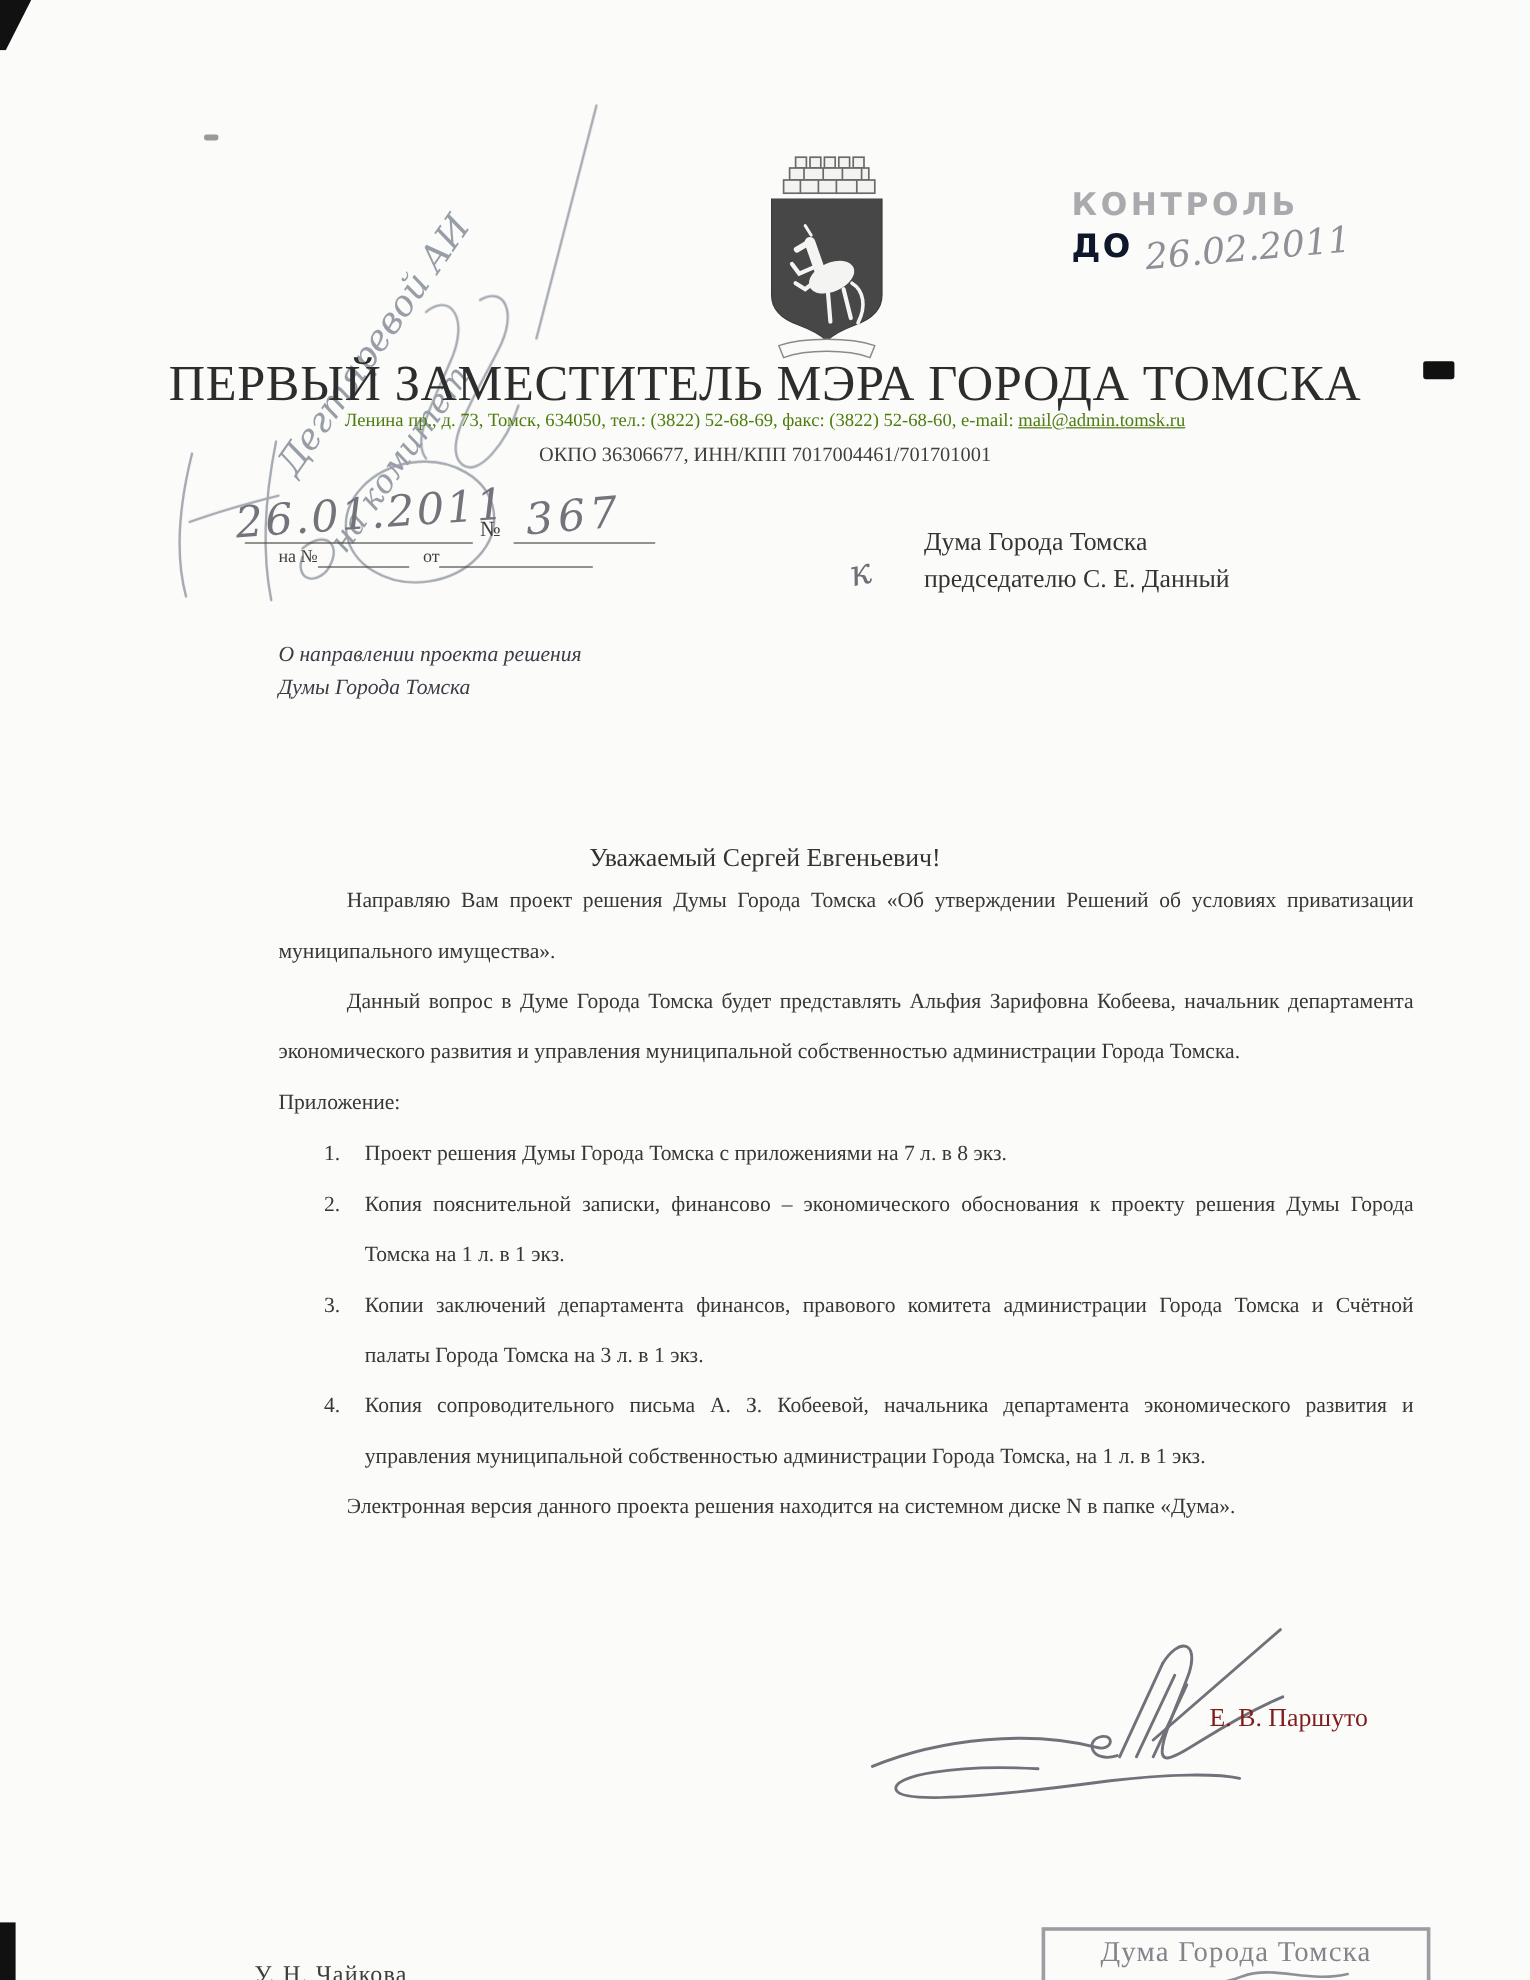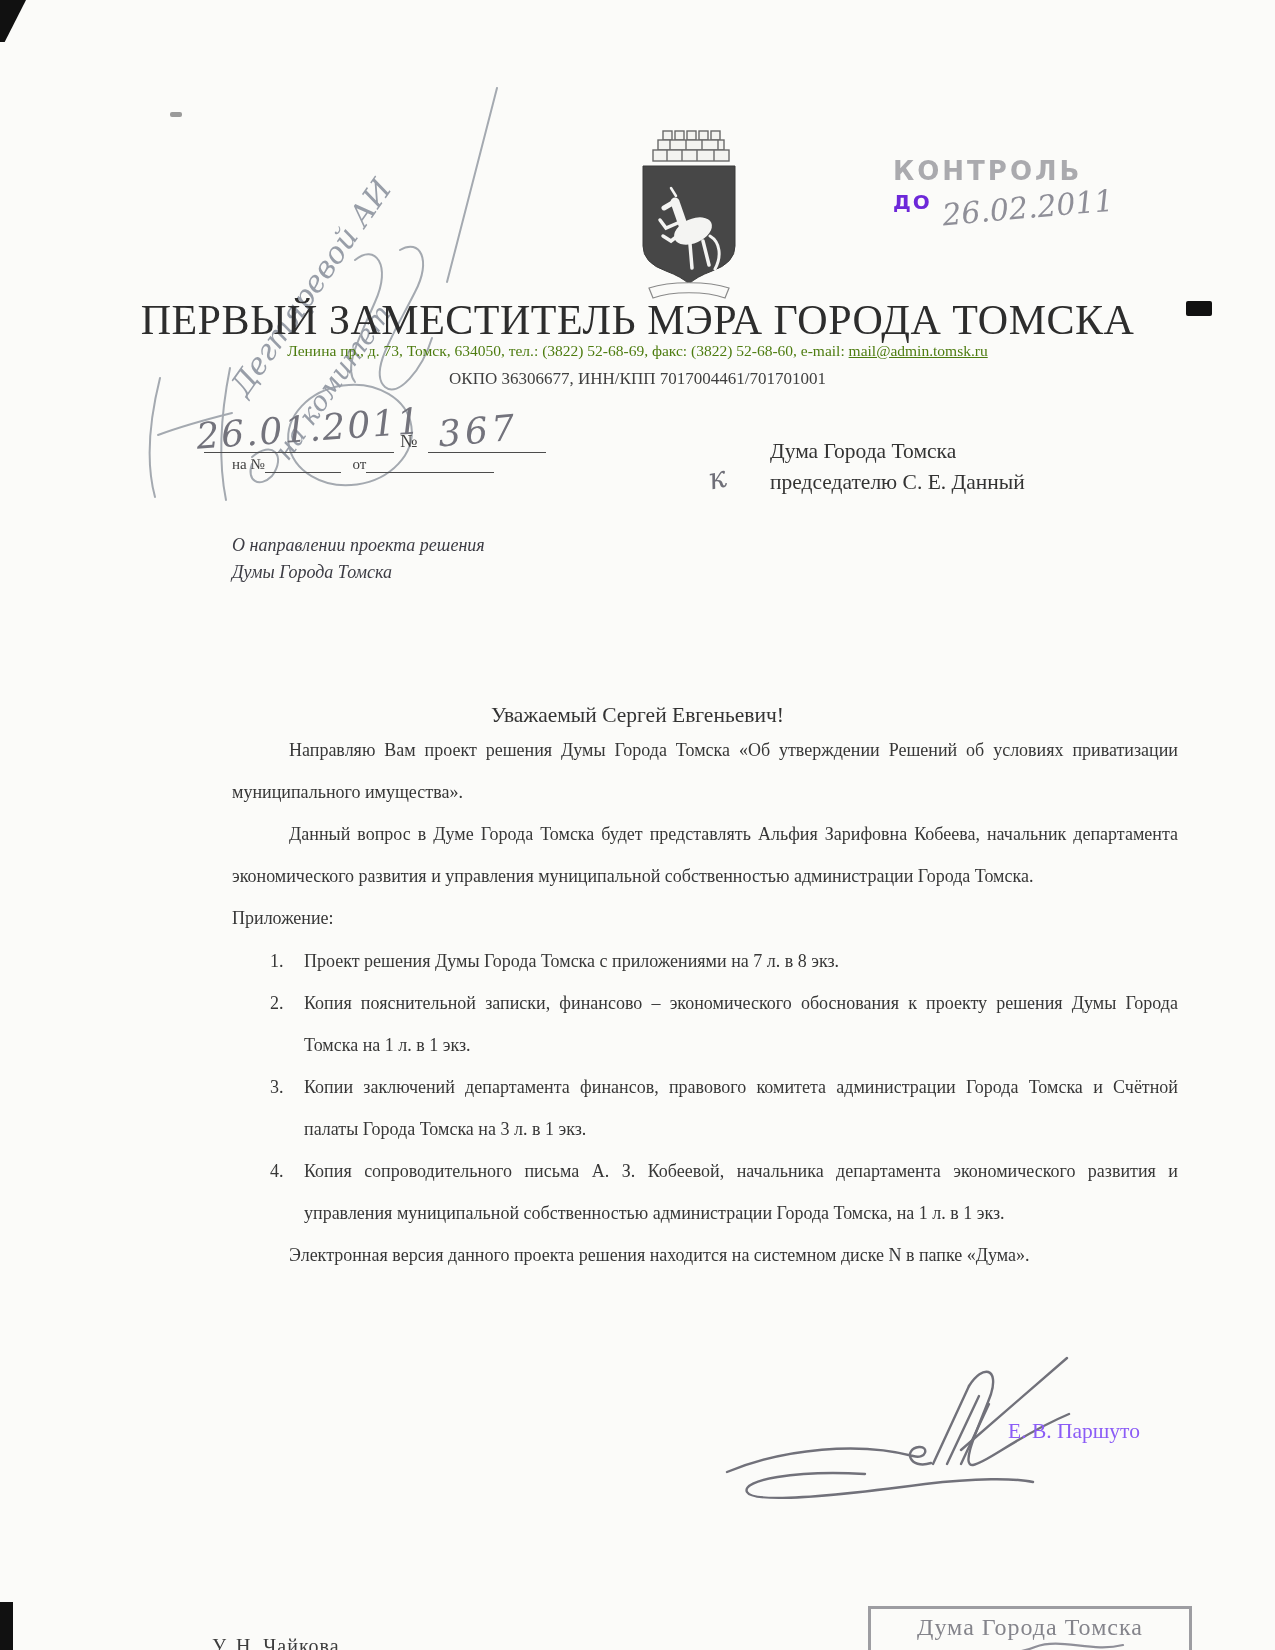--- a/index.html
+++ b/index.html
@@ -15,22 +15,22 @@
   .art-dot{left:170px;top:112px;width:12px;height:5px;background:#9a9a9a;border-radius:2px;}
 
   
   .hand{font-family:"DejaVu Serif",serif;font-style:italic;}
   .pencil{color:#959aa3;}
   .pen{color:#73737c;}
 
   
   .ctrl-word{font-family:"DejaVu Sans",sans-serif;font-weight:bold;font-size:26px;
              letter-spacing:3px;color:#aaaaae;}
-  .ctrl-do{font-family:"DejaVu Sans",sans-serif;font-weight:bold;font-size:20px;
-           letter-spacing:2px;color:#6d28d9;}
+  .ctrl-do{font-family:"DejaVu Sans",sans-serif;font-weight:bold;font-size:27px;
+           letter-spacing:2px;color:#0f172a;}
 
   
   .lh-title{left:0;top:296px;width:1275px;text-align:center;font-size:42px;
             letter-spacing:.5px;color:#2d2d2d;}
   .lh-addr{left:0;top:342px;width:1275px;text-align:center;font-size:15.5px;color:#4d7c0f;}
   .lh-addr .email{text-decoration:underline;}
   .lh-codes{left:0;top:369px;width:1275px;text-align:center;font-size:17px;color:#3f3f3f;}
 
   
   .uline{display:inline-block;border-bottom:1.5px solid #4c4c4c;height:14px;vertical-align:bottom;}
@@ -54,21 +54,21 @@
             text-align:justify;color:#373737;}
   .bodytext p{margin:0;text-indent:57px;}
   .attach-label{margin:33px 0 0 55px;text-indent:0 !important;}
   .alist{margin-top:1px;padding-left:38px;}
   .alist .row{display:flex;}
   .alist .num{width:34px;flex:none;}
   .alist .it{flex:1;text-align:justify;}
   .closing{margin-top:52px;}
 
   
-  .sig-name{left:1008px;top:1419px;font-size:21.5px;color:#8b5cf6;}
+  .sig-name{left:1008px;top:1419px;font-size:21.5px;color:#7f1d1d;}
 
   
   .in-stamp{left:868px;top:1606px;width:318px;height:60px;border:3px solid #9d9da2;}
   .in-stamp .org{margin-top:5px;text-align:center;font-size:24px;letter-spacing:1px;color:#84848b;}
 
   .executor{left:212px;top:1635px;font-size:20px;color:#3d3d3d;letter-spacing:1px;}
 
   svg text{font-family:"DejaVu Serif",serif;font-style:italic;}
 </style>
 </head>

